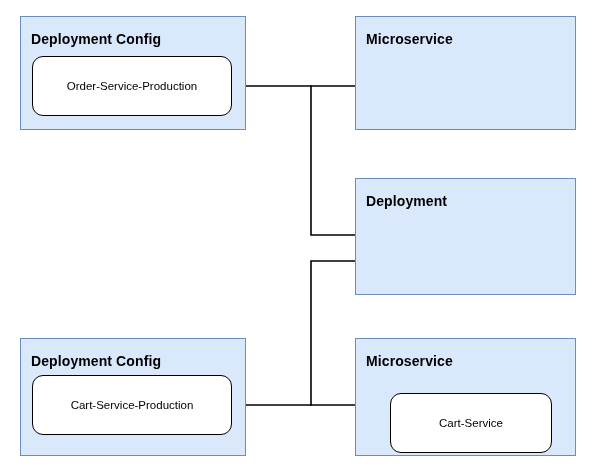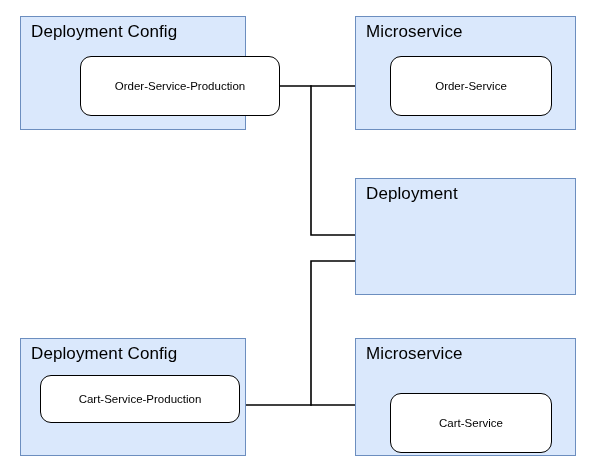--- a/index.html
+++ b/index.html
@@ -21,23 +21,23 @@
   }
   .group-box {
     position: absolute;
     box-sizing: border-box;
     background: #dae8fc;
     border: 1px solid #6c8ebf;
   }
   .group-title {
     position: absolute;
     left: 10px;
-    top: 5px;
-    font-size: 17px;
-    font-weight: normal;
+    top: 14px;
+    font-size: 14px;
+    font-weight: bold;
     color: #000000;
     letter-spacing: 0.1px;
     white-space: nowrap;
   }
   .node-box {
     position: absolute;
     box-sizing: border-box;
     background: #ffffff;
     border: 1.4px solid #000000;
     border-radius: 11px;
@@ -82,39 +82,36 @@
 
     <path class="edge-path" marker-end="url(#arrowhead)" d="M 232 86 L 383 86"></path>
     <path class="edge-path" marker-end="url(#arrowhead)" d="M 311 86 L 311 235 L 383 235"></path>
     <path class="edge-path" marker-end="url(#arrowhead)" d="M 232 405 L 383 405"></path>
     <path class="edge-path" marker-end="url(#arrowhead)" d="M 311 405 L 311 261 L 383 261"></path>
   </svg>
 
   <div class="group-box" style="left:20px; top:16px; width:226px; height:114px;">
     <div class="group-title">Deployment Config</div>
   </div>
-  <div class="node-box" style="left:32px; top:56px; width:200px; height:60px;margin-left:48px;">
+  <div class="node-box" style="left:32px; top:56px; width:200px; height:60px;">
     <span class="node-label">Order-Service-Production</span>
   </div>
 
   <div class="group-box" style="left:355px; top:16px; width:221px; height:114px;">
     <div class="group-title">Microservice</div>
-  </div>
-  <div class="node-box" style="left:390px; top:56px; width:162px; height:60px;">
-    <span class="node-label">Order-Service</span>
   </div>
 
   <div class="group-box" style="left:355px; top:178px; width:221px; height:117px;">
     <div class="group-title">Deployment</div>
   </div>
 
   <div class="group-box" style="left:20px; top:338px; width:226px; height:118px;">
     <div class="group-title">Deployment Config</div>
   </div>
-  <div class="node-box" style="left:40px; top:375px; width:200px; height:48px;">
+  <div class="node-box" style="left:32px; top:375px; width:200px; height:60px;">
     <span class="node-label">Cart-Service-Production</span>
   </div>
 
   <div class="group-box" style="left:355px; top:338px; width:221px; height:118px;">
     <div class="group-title">Microservice</div>
   </div>
   <div class="node-box" style="left:390px; top:393px; width:162px; height:60px;">
     <span class="node-label">Cart-Service</span>
   </div>
 

